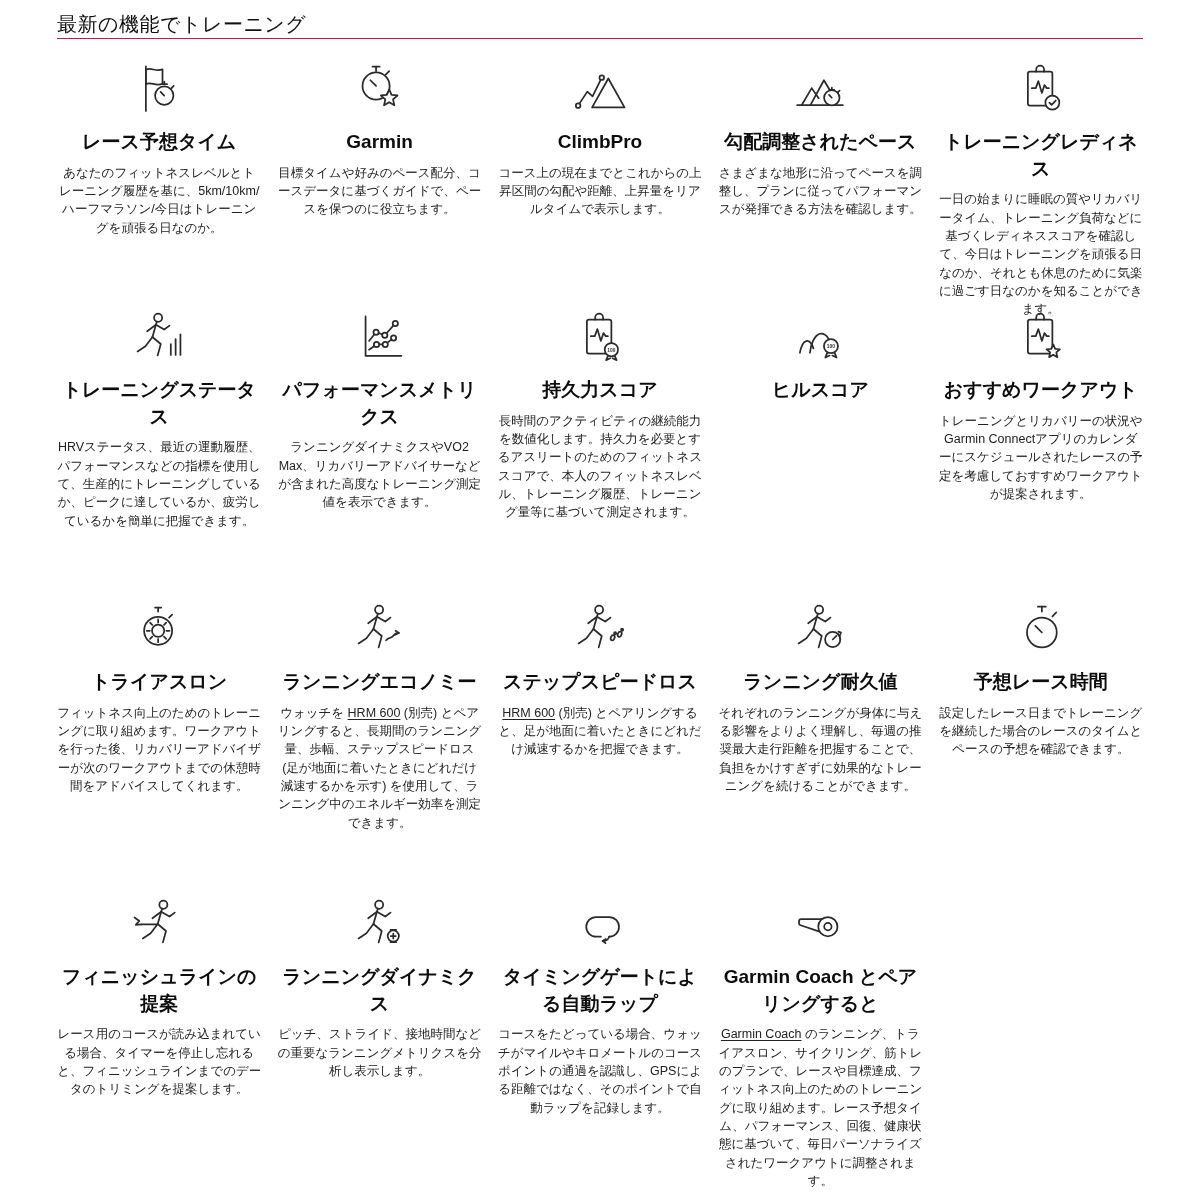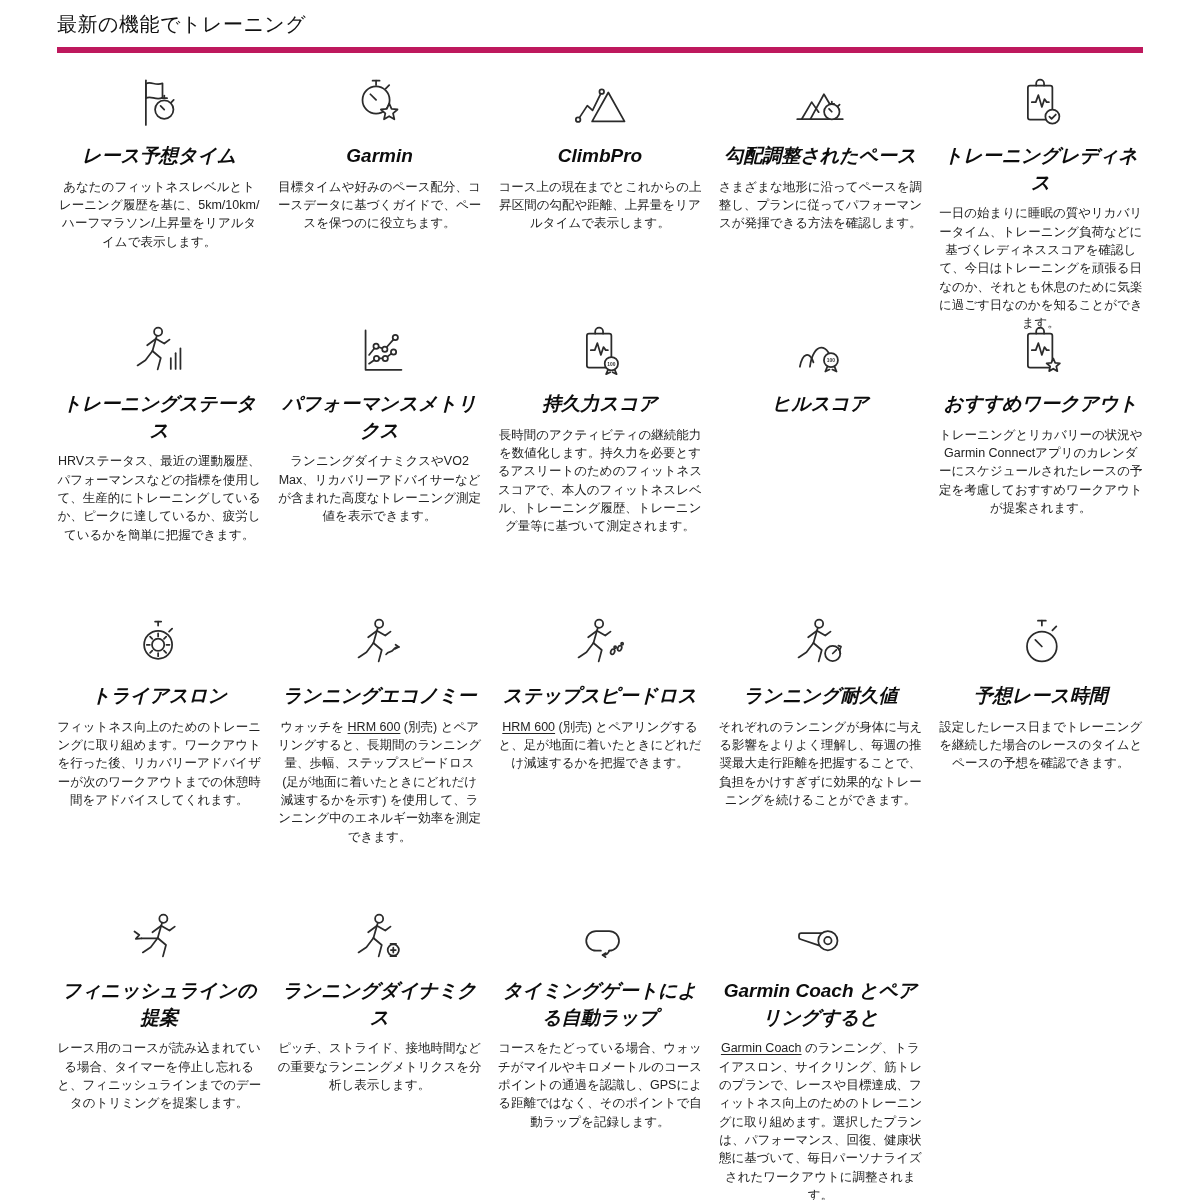--- a/index.html
+++ b/index.html
@@ -3,41 +3,41 @@
 <meta charset="utf-8">
 <style>
   * { box-sizing: border-box; }
   html,body { margin:0; padding:0; }
   body {
     width:1200px; height:1200px; overflow:hidden;
     background:#ffffff; color:#1a1a1a;
     font-family:"Liberation Sans","DejaVu Sans",sans-serif;
   }
   .container { padding:10px 57px 0 57px; }
-  .section-header { border-bottom:6px solid #be185d; padding-bottom:9px; }
+  .section-header { border-bottom:1px solid #be185d; }
   .section-title {
     font-size:20px; font-weight:400; margin:0; line-height:1.4;
     color:#111; letter-spacing:0.5px;
   }
   .grid {
     display:grid;
     grid-template-columns:repeat(5, 1fr);
     grid-template-rows:248px 292px 295px auto;
     column-gap:16px;
     margin-top:22px;
     align-items:start;
   }
   .feature { text-align:center; }
   .iconbox { height:56px; display:flex; align-items:center; justify-content:center; margin-bottom:12px; }
   .fi { width:56px; height:56px; display:block; }
   .fi, .fi * { fill:none; stroke:#2b2b2b; stroke-width:2; stroke-linecap:round; stroke-linejoin:round; }
   .fi .wfill { fill:#ffffff; }
   .sym-text { fill:#2b2b2b !important; stroke:none !important; font-size:5.6px; font-weight:bold;
               text-anchor:middle; font-family:"Liberation Sans","DejaVu Sans",sans-serif; }
-  .ftitle { font-size:19px; font-weight:700; color:#0d0d0d; margin:0 0 8px 0; line-height:1.4;font-style:italic; }
+  .ftitle { font-size:19px; font-weight:700; color:#0d0d0d; margin:0 0 8px 0; line-height:1.4; }
   .fdesc  { font-size:12.5px; line-height:1.47; color:#222; margin:0; }
   .flink  { color:inherit; text-decoration:underline; text-underline-offset:2px;text-align:center; }
   .defs-holder { position:absolute; width:0; height:0; overflow:hidden; }
 </style>
 </head>
 <body>
 
 <svg class="defs-holder fi" aria-hidden="true">
   <defs>
     <g id="runner-base">
@@ -221,21 +221,21 @@
 
   <div class="grid">
 
     <div class="feature">
       <div class="iconbox">
           <svg class="fi" viewBox="0 0 64 64">
             <use href="#sym-flag-stopwatch"></use>
           </svg>
         </div>
       <h3 class="ftitle">レース予想タイム</h3>
-      <p class="fdesc"><span>あなたのフィットネスレベルとトレーニング履歴を基に、5km/10km/ハーフマラソン/上昇量をリアルタイムで表示します。</span></p>
+      <p class="fdesc"><span>あなたのフィットネスレベルとトレーニング履歴を基に、5km/10km/ハーフマラソン/今日はトレーニングを頑張る日なのか。</span></p>
     </div>
 
     <div class="feature">
       <div class="iconbox">
           <svg class="fi" viewBox="0 0 64 64">
             <use href="#sym-stopwatch-star"></use>
           </svg>
         </div>
       <h3 class="ftitle">Garmin</h3>
       <p class="fdesc"><span>目標タイムや好みのペース配分、コースデータに基づくガイドで、ペースを保つのに役立ちます。</span></p>
@@ -400,17 +400,17 @@
       <p class="fdesc"><span>コースをたどっている場合、ウォッチがマイルやキロメートルのコースポイントの通過を認識し、GPSによる距離ではなく、そのポイントで自動ラップを記録します。</span></p>
     </div>
 
     <div class="feature">
       <div class="iconbox">
           <svg class="fi" viewBox="0 0 64 64">
             <use href="#sym-whistle"></use>
           </svg>
         </div>
       <h3 class="ftitle">Garmin Coach とペアリングすると</h3>
-      <p class="fdesc"><span></span><a href="#" class="flink">Garmin Coach</a><span> のランニング、トライアスロン、サイクリング、筋トレのプランで、レースや目標達成、フィットネス向上のためのトレーニングに取り組めます。選択したプランは、パフォーマンス、回復、健康状態に基づいて、毎日パーソナライズされたワークアウトに調整されます。</span></p>
+      <p class="fdesc"><span></span><a href="#" class="flink">Garmin Coach</a><span> のランニング、トライアスロン、サイクリング、筋トレのプランで、レースや目標達成、フィットネス向上のためのトレーニングに取り組めます。レース予想タイム、パフォーマンス、回復、健康状態に基づいて、毎日パーソナライズされたワークアウトに調整されます。</span></p>
     </div>
 
   </div>
 </div>
 
 </body></html>

